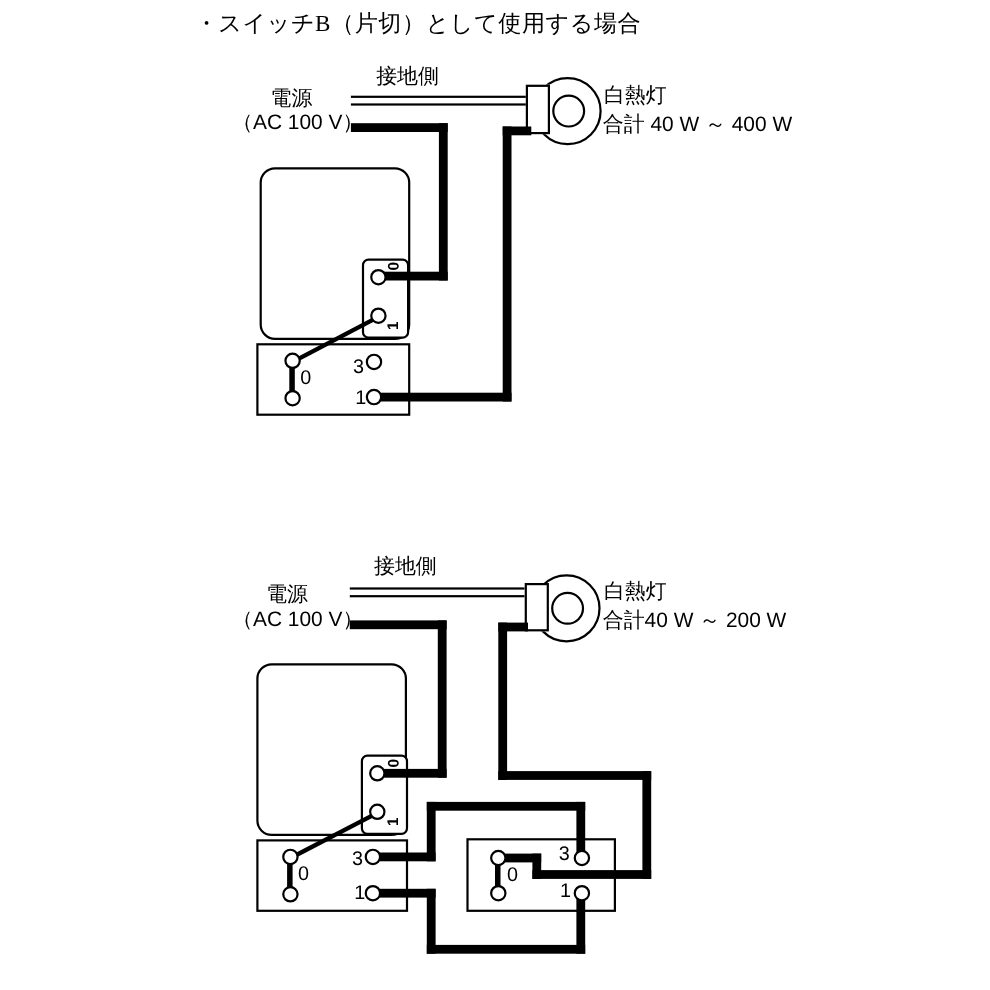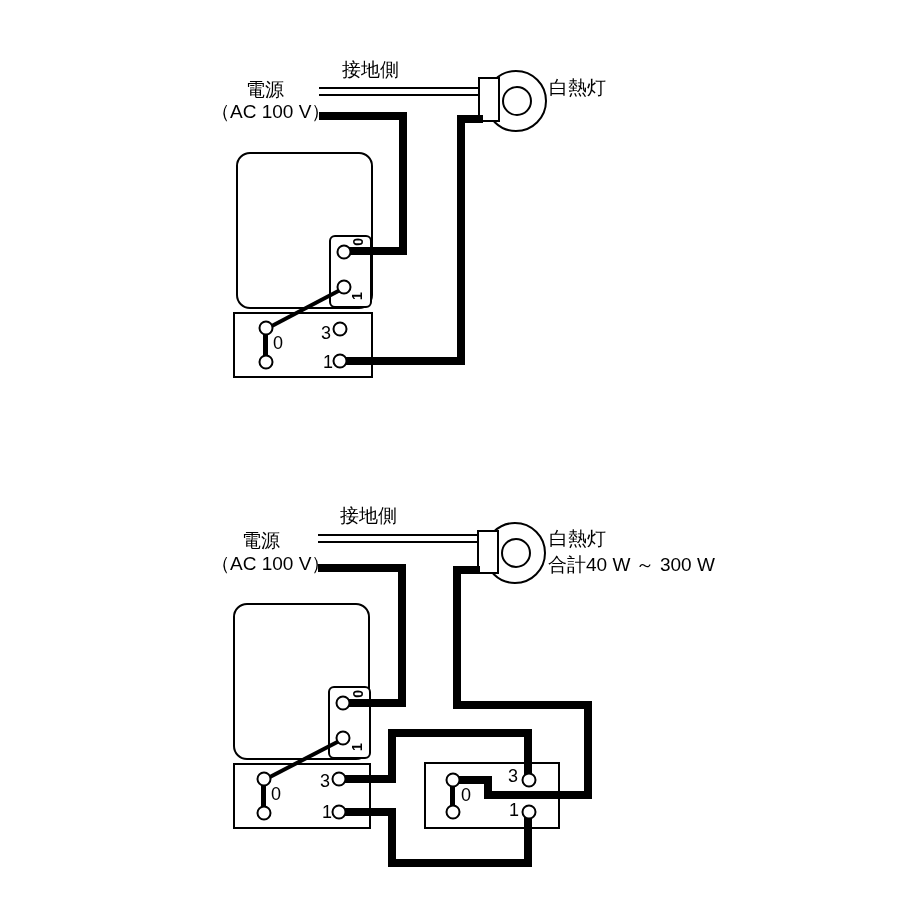--- a/index.html
+++ b/index.html
@@ -27,31 +27,33 @@
               background:#fff;box-sizing:border-box;z-index:2;}
   .socket{position:absolute;border:2.5px solid #000;background:#fff;box-sizing:border-box;z-index:3;}
   .lamp-inner{position:absolute;width:30px;height:30px;border:2.5px solid #000;border-radius:50%;
               background:#fff;box-sizing:border-box;z-index:4;}
 </style>
 </head>
 <body>
 
 <div class="canvas">
 
+  <div class="t title" style="left:177px;top:9px;">・スイッチB（片切）として使用する場合</div>
 
   <div class="t lbl" style="left:342px;top:59px;">接地側</div>
   <div class="dline" style="left:319px;top:87px;width:160px;"></div>
 
   <div class="t lbl" style="left:246px;top:79px;">電源</div>
   <div class="t lbl" style="left:211px;top:101px;">（AC 100 V）</div>
 
   <div class="lamp-outer" style="left:485px;top:70px;"></div>
   <div class="socket" style="left:478px;top:77px;width:22px;height:45px;"></div>
   <div class="lamp-inner" style="left:502px;top:86px;"></div>
   <div class="t lbl" style="left:549px;top:77px;">白熱灯</div>
+  <div class="t lbl" style="left:548px;top:103px;">合計 40 W ～ 400 W</div>
 
   <div class="wire" style="left:319px;top:112px;width:88px;height:8px;"></div>
   <div class="wire" style="left:399px;top:112px;width:8px;height:143px;"></div>
   <div class="wire" style="left:344px;top:247px;width:63px;height:8px;"></div>
 
   <div class="wire" style="left:457px;top:115px;width:26px;height:8px;"></div>
   <div class="wire" style="left:457px;top:115px;width:8px;height:250px;"></div>
   <div class="wire" style="left:340px;top:357px;width:125px;height:8px;"></div>
 
   <div class="plate" style="left:236px;top:152px;width:137px;height:157px;"></div>
@@ -76,21 +78,21 @@
   <div class="t lbl" style="left:340px;top:505px;">接地側</div>
   <div class="dline" style="left:318px;top:534px;width:159px;"></div>
 
   <div class="t lbl" style="left:242px;top:530px;">電源</div>
   <div class="t lbl" style="left:211px;top:553px;">（AC 100 V）</div>
 
   <div class="lamp-outer" style="left:484px;top:522px;"></div>
   <div class="socket" style="left:477px;top:530px;width:22px;height:44px;"></div>
   <div class="lamp-inner" style="left:501px;top:538px;"></div>
   <div class="t lbl" style="left:549px;top:528px;">白熱灯</div>
-  <div class="t lbl" style="left:548px;top:554px;">合計40 W ～ 300 W</div>
+  <div class="t lbl" style="left:548px;top:554px;">合計40 W ～ 200 W</div>
 
   <div class="wire" style="left:318px;top:564px;width:88px;height:8px;"></div>
   <div class="wire" style="left:398px;top:564px;width:8px;height:143px;"></div>
   <div class="wire" style="left:343px;top:699px;width:63px;height:8px;"></div>
 
   <div class="wire" style="left:453px;top:566px;width:27px;height:8px;"></div>
   <div class="wire" style="left:453px;top:566px;width:8px;height:143px;"></div>
   <div class="wire" style="left:453px;top:701px;width:139px;height:8px;"></div>
   <div class="wire" style="left:584px;top:701px;width:8px;height:98px;"></div>
   <div class="wire" style="left:484px;top:791px;width:108px;height:8px;"></div>

